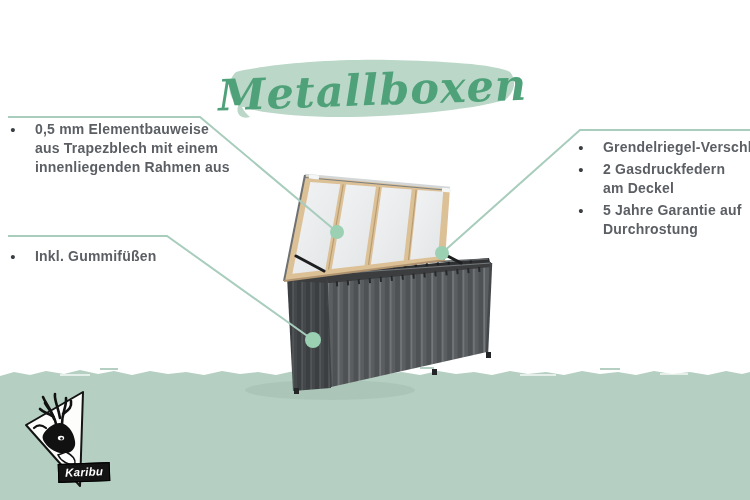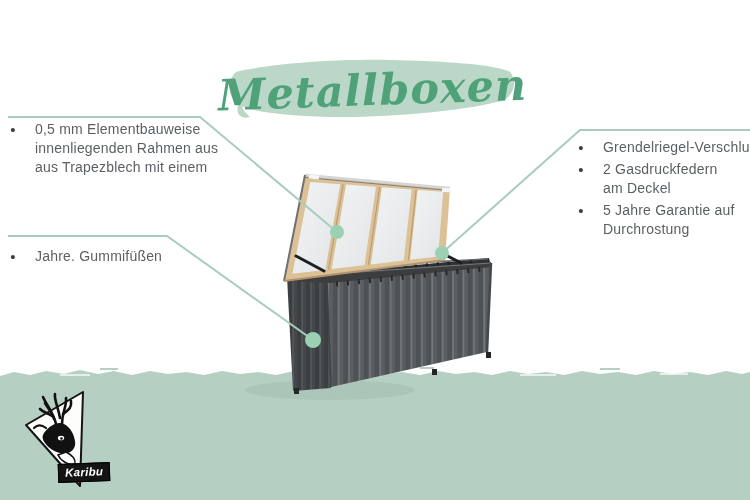--- a/index.html
+++ b/index.html
@@ -25,21 +25,21 @@
   .callout{
     position:absolute;
     color:#5b5f64;
     font-size:14px;letter-spacing:0.2px;
   }
   .callout .item{display:flex;align-items:flex-start;margin-bottom:3px;}
   .callout .bullet{
     width:10px;margin-right:17px;line-height:19px;font-size:15px;color:#3c4044;
     flex:0 0 auto;text-align:center;
   }
-  .callout .lines{flex:1 1 auto;}
+  .callout .lines{flex:1 1 auto;font-weight:bold;}
   .callout .line{display:block;line-height:19px;white-space:nowrap;}
   #callout-left-1{left:8px;top:120px;}
   #callout-left-2{left:8px;top:247px;}
   #callout-right{left:576px;top:138px;}
 
   
   .karibu-badge{
     position:absolute;left:58px;top:463px;
     background:#141414;color:#ffffff;border:1px solid #000;
     font-weight:700;font-style:italic;font-size:11.5px;letter-spacing:0.3px;
@@ -173,31 +173,31 @@
   </g>
 </svg>
 
 <div class="title">Metallboxen</div>
 
 <div class="callout" id="callout-left-1">
   <div class="item">
     <span class="bullet">•</span>
     <span class="lines">
       <span class="line">0,5 mm Elementbauweise</span>
+      <span class="line">aus Trapezblech mit einem</span>
       <span class="line">innenliegenden Rahmen aus</span>
-      <span class="line">aus Trapezblech mit einem</span>
     </span>
   </div>
 </div>
 
 <div class="callout" id="callout-left-2">
   <div class="item">
     <span class="bullet">•</span>
     <span class="lines">
-      <span class="line">Jahre. Gummifüßen</span>
+      <span class="line">Inkl. Gummifüßen</span>
     </span>
   </div>
 </div>
 
 <div class="callout" id="callout-right">
   <div class="item">
     <span class="bullet">•</span>
     <span class="lines">
       <span class="line">Grendelriegel-Verschluss</span>
     </span>

